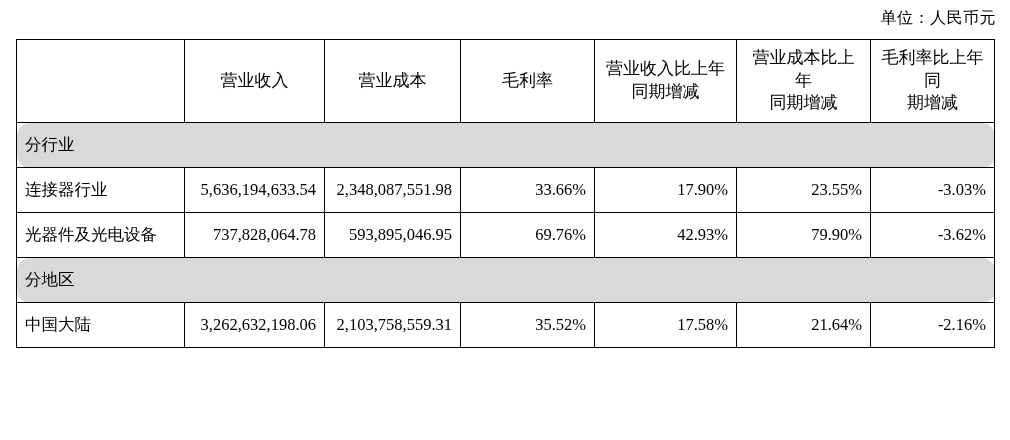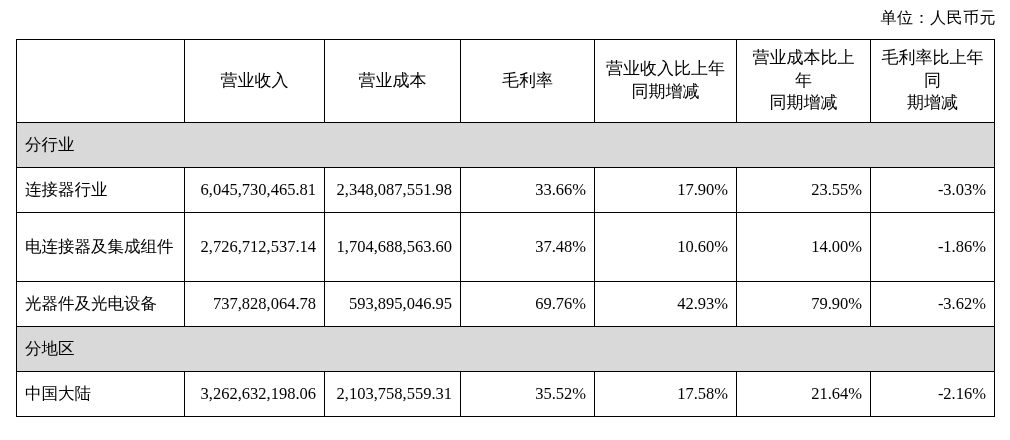--- a/index.html
+++ b/index.html
@@ -47,20 +47,21 @@
     font-size: 17px;
   }
   .hdr td.blank {
     border-top: 1px solid #000;
   }
   .section td {
     background: #d9d9d9;
     height: 34px;
     text-align: left;
     font-size: 16.5px;
+    border-radius: 13px;
   }
   .datarow td {
     height: 34px;
   }
   .datarow td.label {
     text-align: left;
   }
   .datarow td.num {
     text-align: right;
   }
@@ -117,38 +118,29 @@
           <div>期增减</div>
         </td>
       </tr>
 
       <tr class="section">
         <td colspan="7">分行业</td>
       </tr>
 
       <tr class="datarow">
         <td class="label">连接器行业</td>
-        <td class="num">6,045,730,465.81</td>
+        <td class="num">5,636,194,633.54</td>
         <td class="num">2,348,087,551.98</td>
         <td class="num">33.66%</td>
         <td class="num">17.90%</td>
         <td class="num">23.55%</td>
         <td class="num">-3.03%</td>
       </tr>
 
 
-      <tr class="datarow tall">
-        <td class="label">电连接器及集成组件</td>
-        <td class="num">2,726,712,537.14</td>
-        <td class="num">1,704,688,563.60</td>
-        <td class="num">37.48%</td>
-        <td class="num">10.60%</td>
-        <td class="num">14.00%</td>
-        <td class="num">-1.86%</td>
-      </tr>
 
       <tr class="datarow">
         <td class="label">光器件及光电设备</td>
         <td class="num">737,828,064.78</td>
         <td class="num">593,895,046.95</td>
         <td class="num">69.76%</td>
         <td class="num">42.93%</td>
         <td class="num">79.90%</td>
         <td class="num">-3.62%</td>
       </tr>

